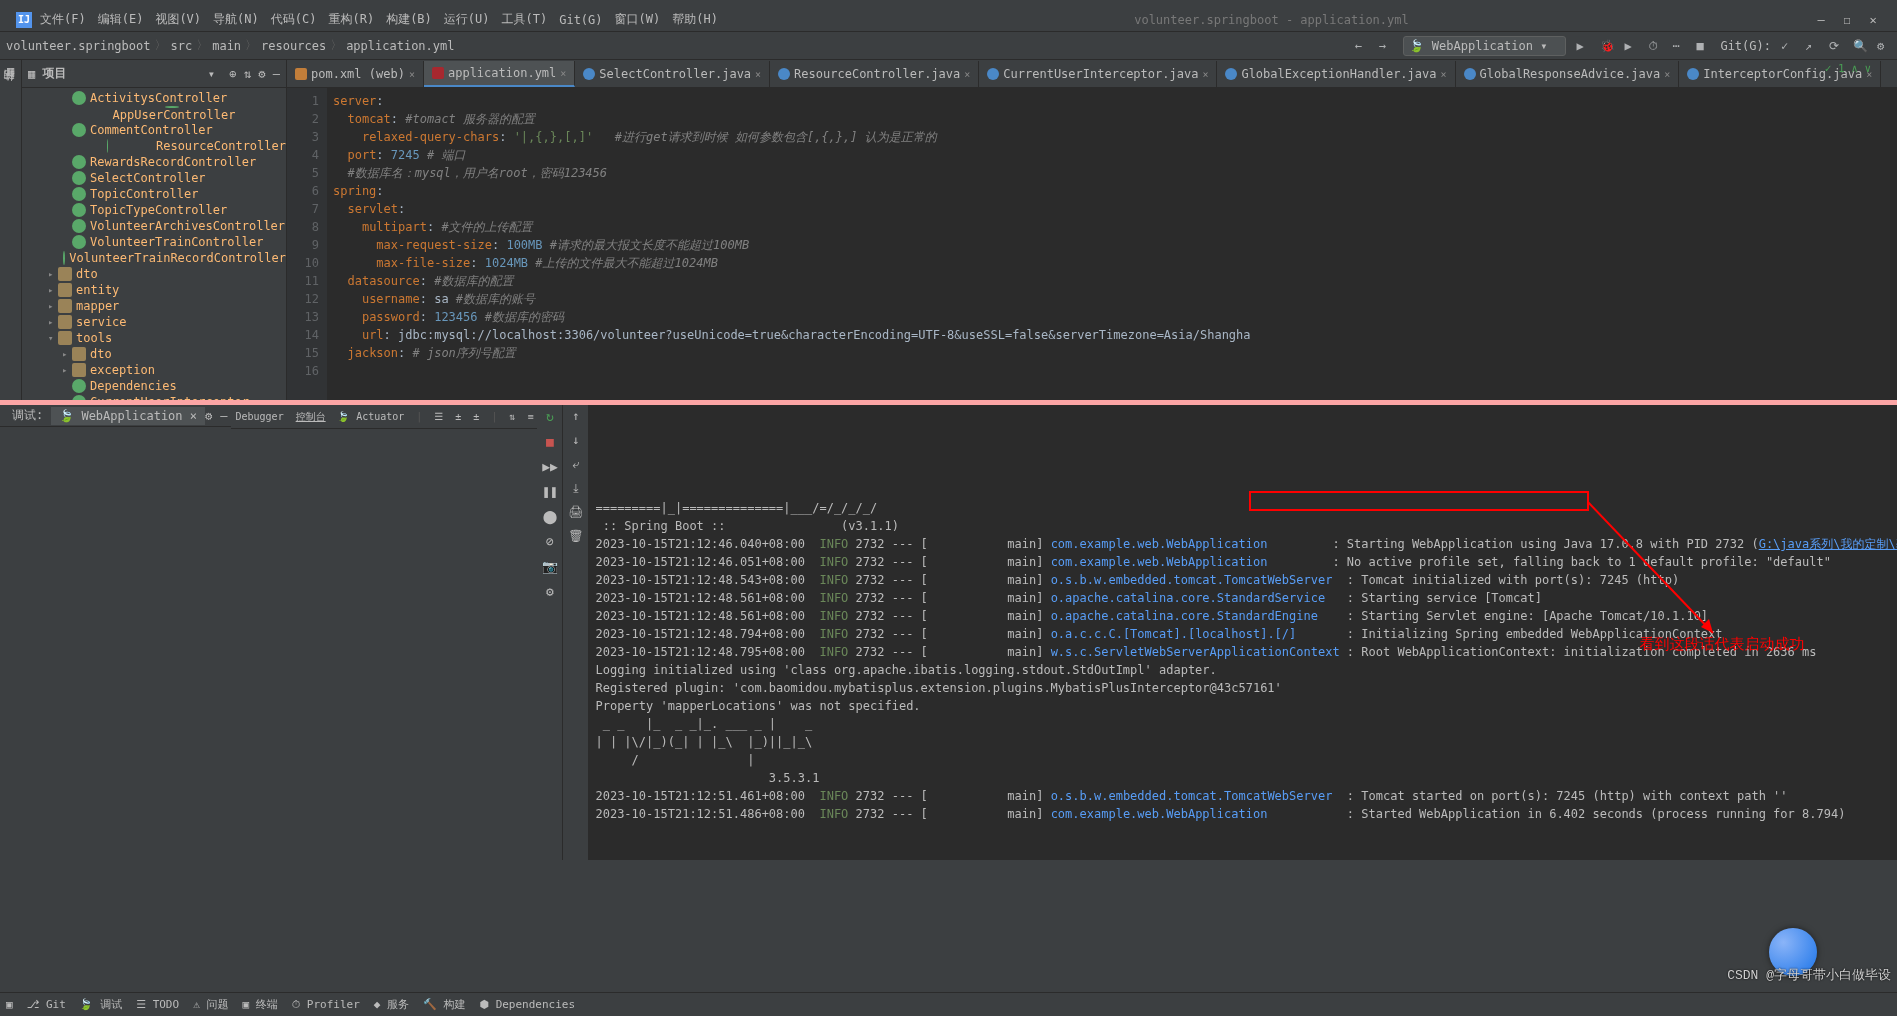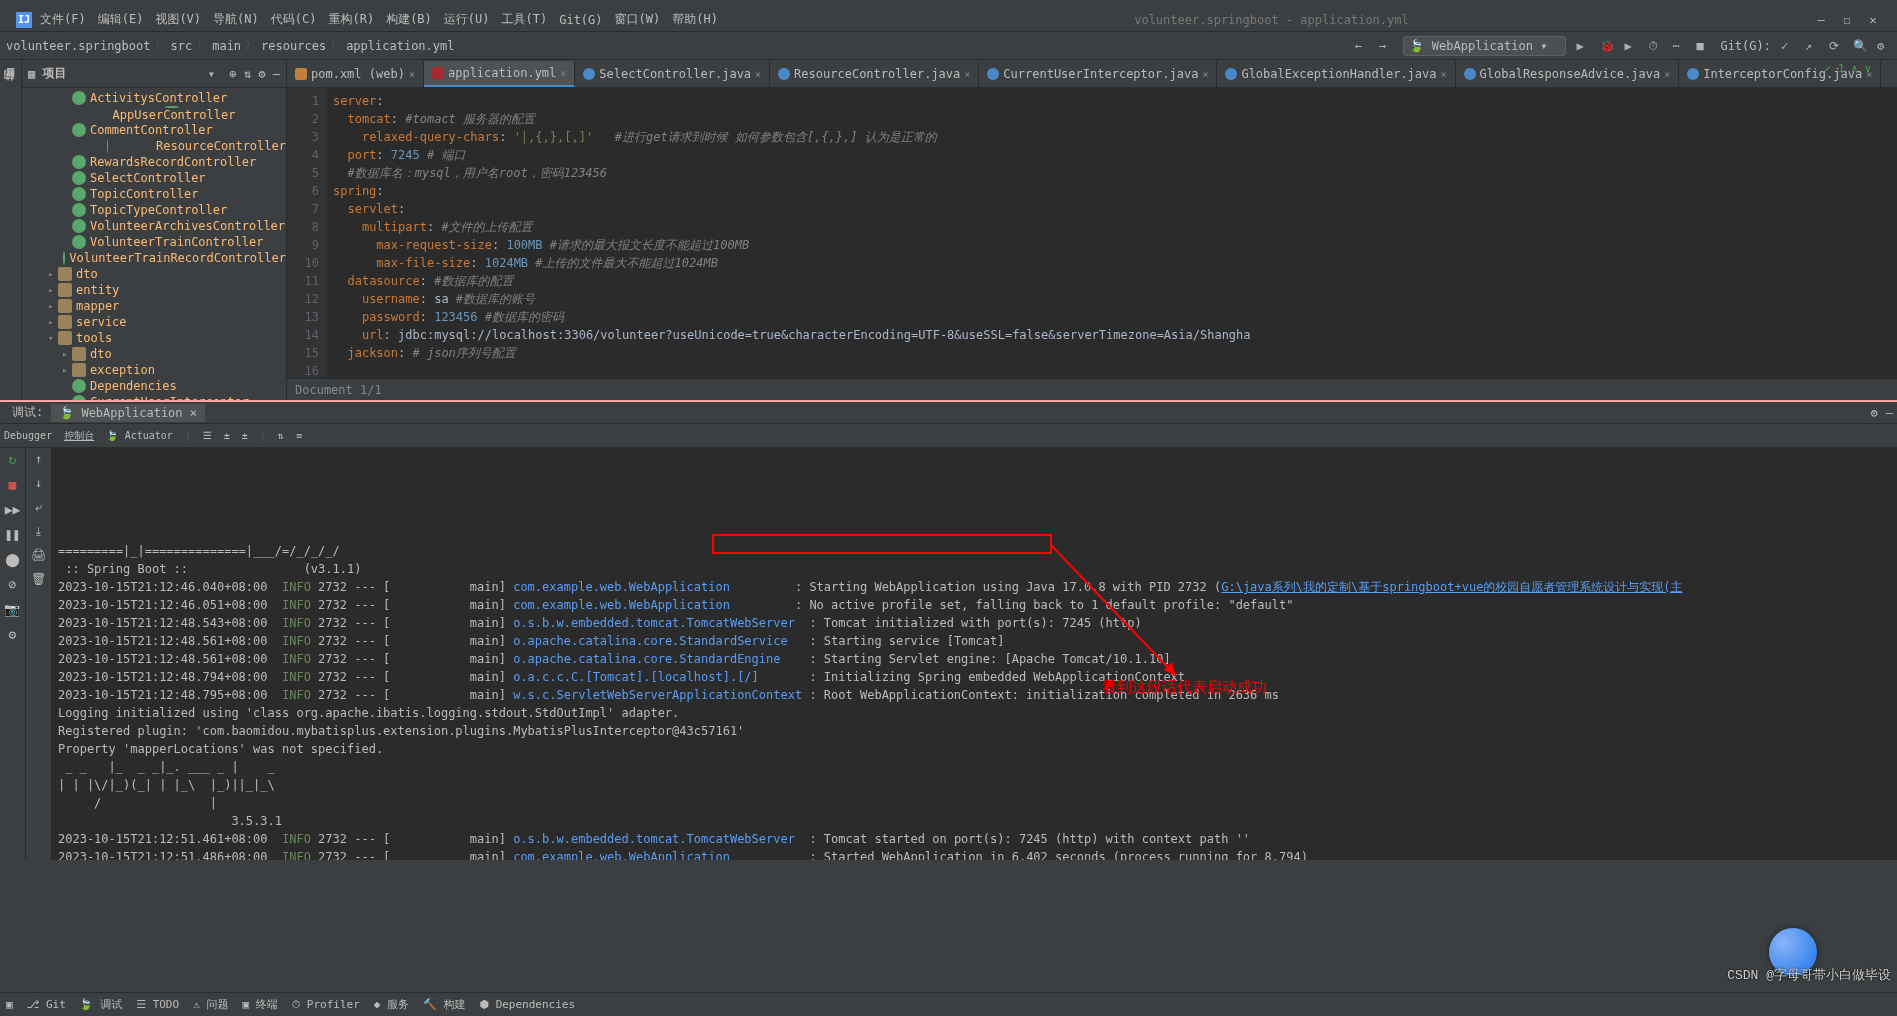--- a/index.html
+++ b/index.html
@@ -42,21 +42,21 @@
 .tic.xml { background:#c27e3a; border-radius:2px; }
 .code { flex:1; display:flex; overflow:hidden; }
 .gutter { width:40px; background:#313335; color:#606366; text-align:right; padding:4px 8px 0 0; line-height:18px; font-family:Consolas,monospace; }
 .gutter div { height:18px; }
 .codetext { flex:1; padding:4px 0 16px 6px; font-family:Consolas,monospace; line-height:18px; white-space:pre; color:#a9b7c6; overflow:hidden; }
 .codetext .k { color:#cc7832; }
 .codetext .s { color:#6a8759; }
 .codetext .c { color:#808080; font-style:italic; }
 .codetext .n { color:#6897bb; }
 .breadcrumb2 { height:22px; background:#3c3f41; border-top:1px solid #2b2b2b; display:flex; align-items:center; padding:0 8px; color:#888; font-size:11px; }
-.runpanel { height:460px; border-top:2px solid #fca5a5; display:flex; flex-direction:column; }
+.runpanel { height:460px; border-top:5px solid #fca5a5; display:flex; flex-direction:row; }
 .runpanel .rtabs { height:22px; background:#3c3f41; display:flex; align-items:center; padding:0 4px; border-bottom:1px solid #2b2b2b; }
 .runpanel .rtabs .rt { padding:2px 8px; cursor:pointer; color:#bbb; }
 .runpanel .rtabs .rt.active { background:#4e5254; }
 .runpanel .rtabs .ricons { margin-left:auto; display:flex; gap:8px; }
 .runpanel .subtabs { height:24px; background:#3c3f41; display:flex; align-items:center; padding:0 4px; gap:12px; border-bottom:1px solid #2b2b2b; }
 .runpanel .subtabs span { cursor:pointer; color:#bbb; font-size:10px; }
 .runpanel .subtabs span.sel { text-decoration:underline; }
 .runpanel .console { flex:1; display:flex; background:#2b2b2b; overflow:hidden; }
 .runpanel .sidetool { width:26px; background:#3c3f41; border-right:1px solid #2b2b2b; display:flex; flex-direction:column; align-items:center; padding-top:4px; gap:10px; }
 .runpanel .sidetool span { cursor:pointer; font-size:13px; }
@@ -307,23 +307,20 @@
           <div>10</div>
           <div>11</div>
           <div>12</div>
           <div>13</div>
           <div>14</div>
           <div>15</div>
           <div>16</div>
         </div>
       <div class="codetext" id="codetext"><div></div><div><span class="k">server</span>:</div><div>  <span class="k">tomcat</span>: <span class="c">#tomact 服务器的配置</span></div><div>    <span class="k">relaxed-query-chars</span>: <span class="s">'|,{,},[,]'</span>   <span class="c">#进行get请求到时候 如何参数包含[,{,},] 认为是正常的</span></div><div>  <span class="k">port</span>: <span class="n">7245</span> <span class="c"># 端口</span></div><div></div><div>  <span class="c">#数据库名：mysql，用户名root，密码123456</span></div><div><span class="k">spring</span>:</div><div>  <span class="k">servlet</span>:</div><div>    <span class="k">multipart</span>: <span class="c">#文件的上传配置</span></div><div>      <span class="k">max-request-size</span>: <span class="n">100MB</span> <span class="c">#请求的最大报文长度不能超过100MB</span></div><div>      <span class="k">max-file-size</span>: <span class="n">1024MB</span> <span class="c">#上传的文件最大不能超过1024MB</span></div><div>  <span class="k">datasource</span>: <span class="c">#数据库的配置</span></div><div>    <span class="k">username</span>: sa <span class="c">#数据库的账号</span></div><div>    <span class="k">password</span>: <span class="n">123456</span> <span class="c">#数据库的密码</span></div><div>    <span class="k">url</span>: jdbc:mysql://localhost:3306/volunteer?useUnicode=true&amp;characterEncoding=UTF-8&amp;useSSL=false&amp;serverTimezone=Asia/Shangha</div><div>  <span class="k">jackson</span>: <span class="c"># json序列号配置</span></div></div>
     </div>
-    <div class="breadcrumb2">
-      <span>Document 1/1</span>
-    </div>
     <div class="checkbadge">✓ 1 ∧ ∨</div>
   </div>
 </div>
 
 <div class="runpanel">
   <div class="rtabs">
     <span class="rt">调试:</span>
     <span class="rt active">🍃 <span>WebApplication</span> ×</span>
     <div class="ricons">
       <span>⚙</span>

